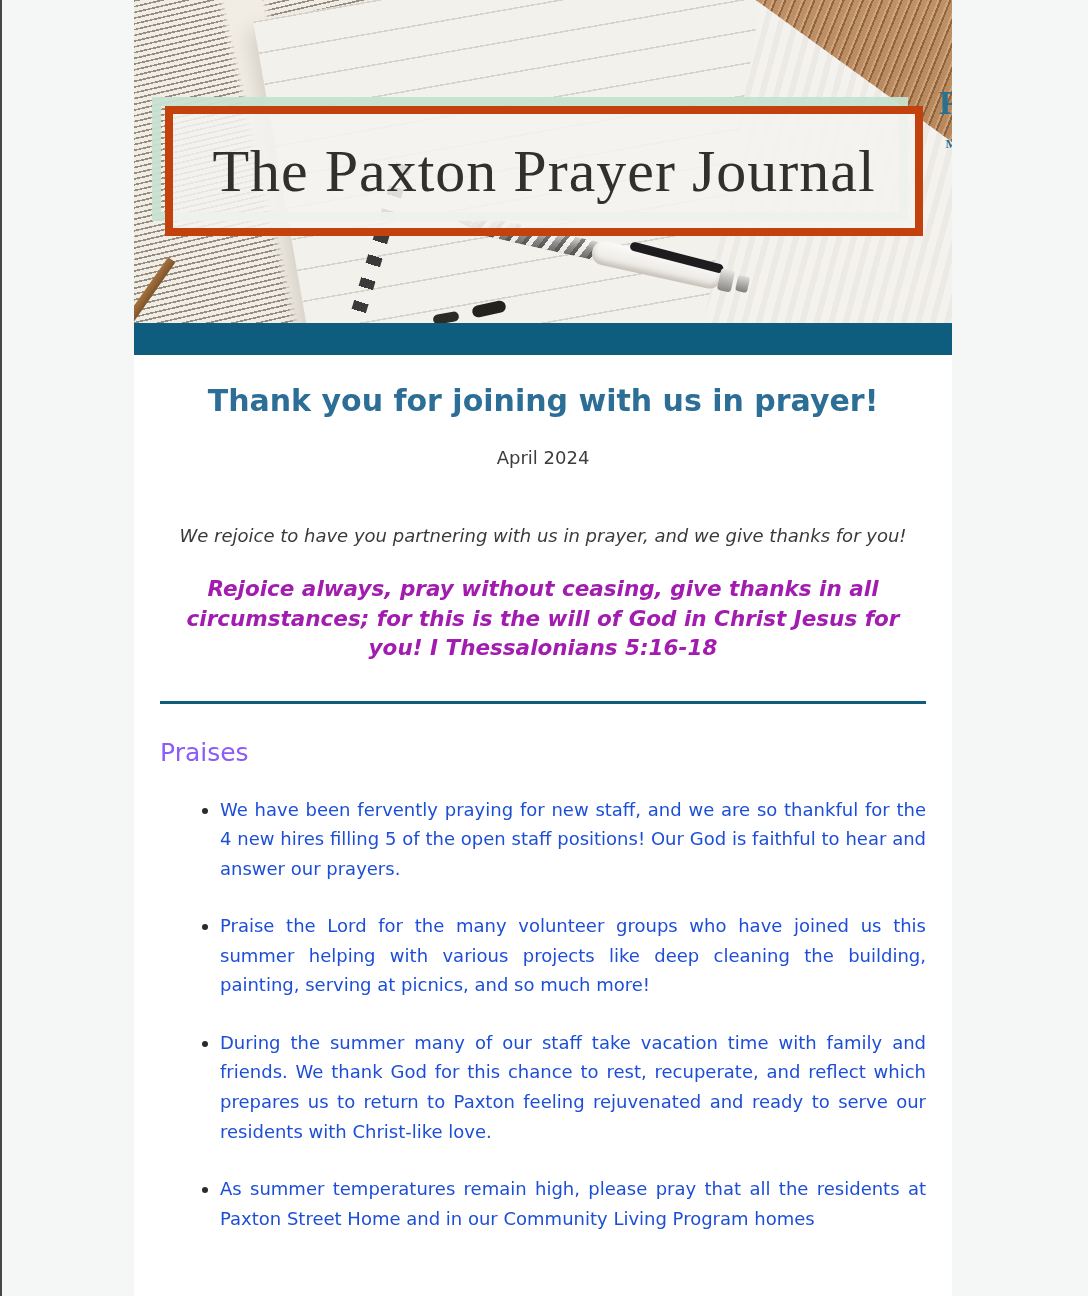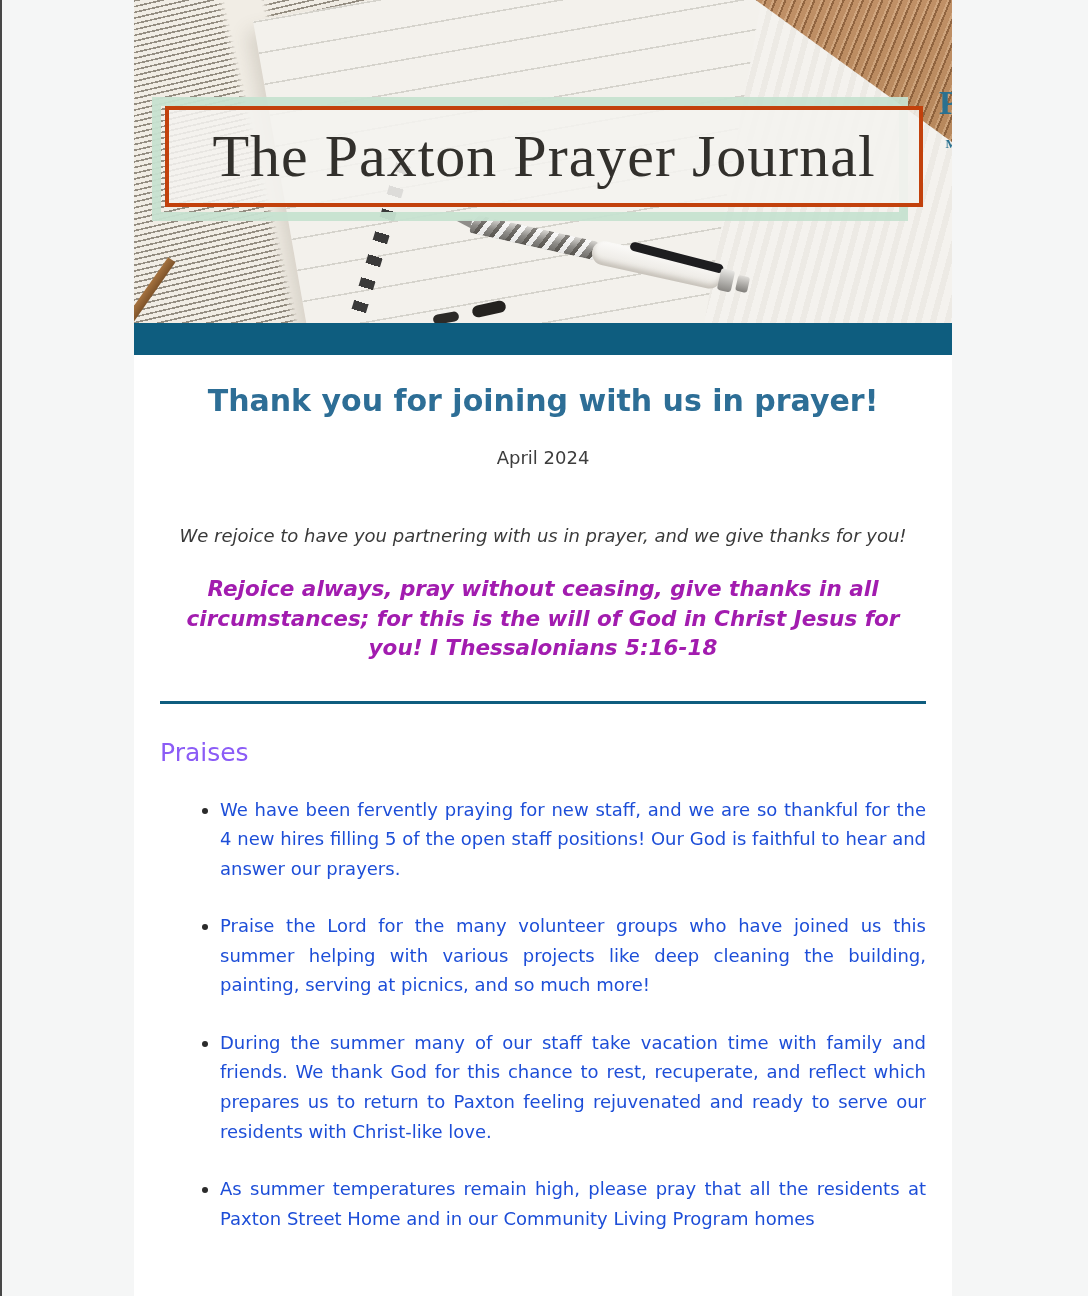--- a/index.html
+++ b/index.html
@@ -59,22 +59,22 @@
                      linear-gradient(180deg,#d8d6d2,#8e8c88 55%,#6f6d69);
   }
   .pen-rear{left:140px; top:1px; width:132px; height:24px; border-radius:12px;
     background:linear-gradient(180deg,#fbfaf8,#e8e5df); box-shadow:inset 0 -4px 5px rgba(120,110,95,0.3);}
   .pen-clip{left:176px; top:-3px; width:96px; height:9px; background:#1d1d1f; border-radius:5px; transform:rotate(2deg);}
   .pen-ring1{left:270px; top:2px; width:14px; height:22px; border-radius:3px; background:linear-gradient(180deg,#e8e7e4,#8a8884);}
   .pen-ring2{left:288px; top:5px; width:12px; height:16px; border-radius:3px; background:linear-gradient(180deg,#dedcd8,#807e7a);}
 
   .banner-mint{left:18px; top:97px; width:756px; height:124px; border:9px solid rgba(198,226,208,0.95); box-sizing:border-box;}
   .banner-box{
-    left:31px; top:106px; width:758px; height:101px; box-sizing:border-box;
-    background:rgba(244,243,239,0.88); border:4px solid #c2410c;
+    left:31px; top:106px; width:758px; height:130px; box-sizing:border-box;
+    background:rgba(244,243,239,0.88); border:8px solid #c2410c;
     display:flex; align-items:center; justify-content:center;
   }
   .banner-title{font-family:"Liberation Serif", serif; font-size:60px; color:#32302c; letter-spacing:1px; white-space:nowrap;}
 
   .hero-logo{left:0; top:33px; width:918px; display:flex; justify-content:center; align-items:flex-end; gap:7px;flex-direction:column;}
   .logo-text{display:flex; flex-direction:column; align-items:center; color:#2a7190; line-height:1;}
   .logo-name{font-family:"Liberation Serif", serif; font-variant:small-caps; font-size:34px; font-weight:bold; letter-spacing:1px;}
   .logo-sub{font-family:"Liberation Serif", serif; font-size:12.5px; letter-spacing:2.5px; margin-top:18px; font-weight:bold;}
 
   .teal-bar{left:0; bottom:0; width:818px; height:32px; background:#0e5d7f;}

